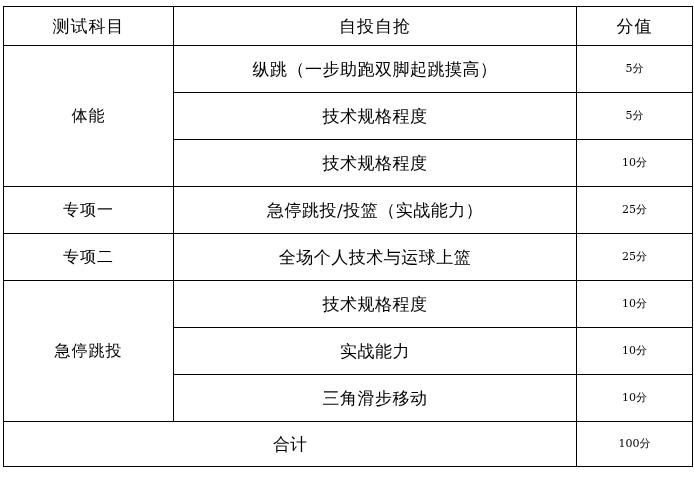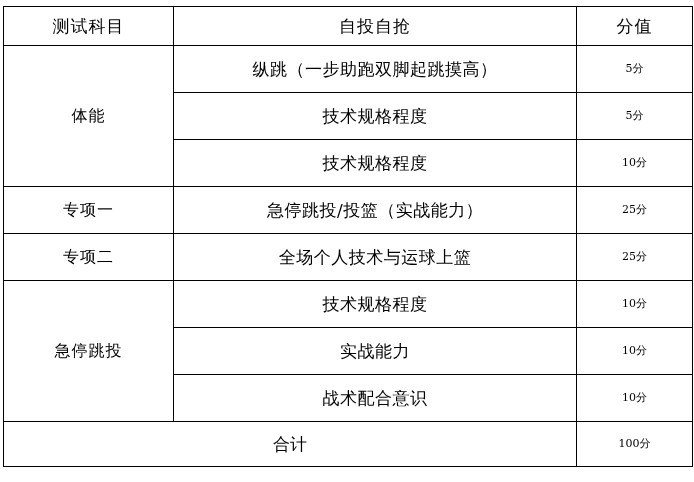--- a/index.html
+++ b/index.html
@@ -114,21 +114,21 @@
       <tr>
         <td class="subject-cell" rowspan="3">急停跳投</td>
         <td class="content-cell">技术规格程度</td>
         <td class="score-cell">10分</td>
       </tr>
       <tr>
         <td class="content-cell">实战能力</td>
         <td class="score-cell">10分</td>
       </tr>
       <tr>
-        <td class="content-cell">战术配合意识</td>
+        <td class="content-cell">三角滑步移动</td>
         <td class="score-cell">10分</td>
       </tr>
 
       <tr class="total-row">
         <td colspan="2">合计</td>
         <td class="score-cell">100分</td>
       </tr>
     </tbody>
   </table>
 </div>

